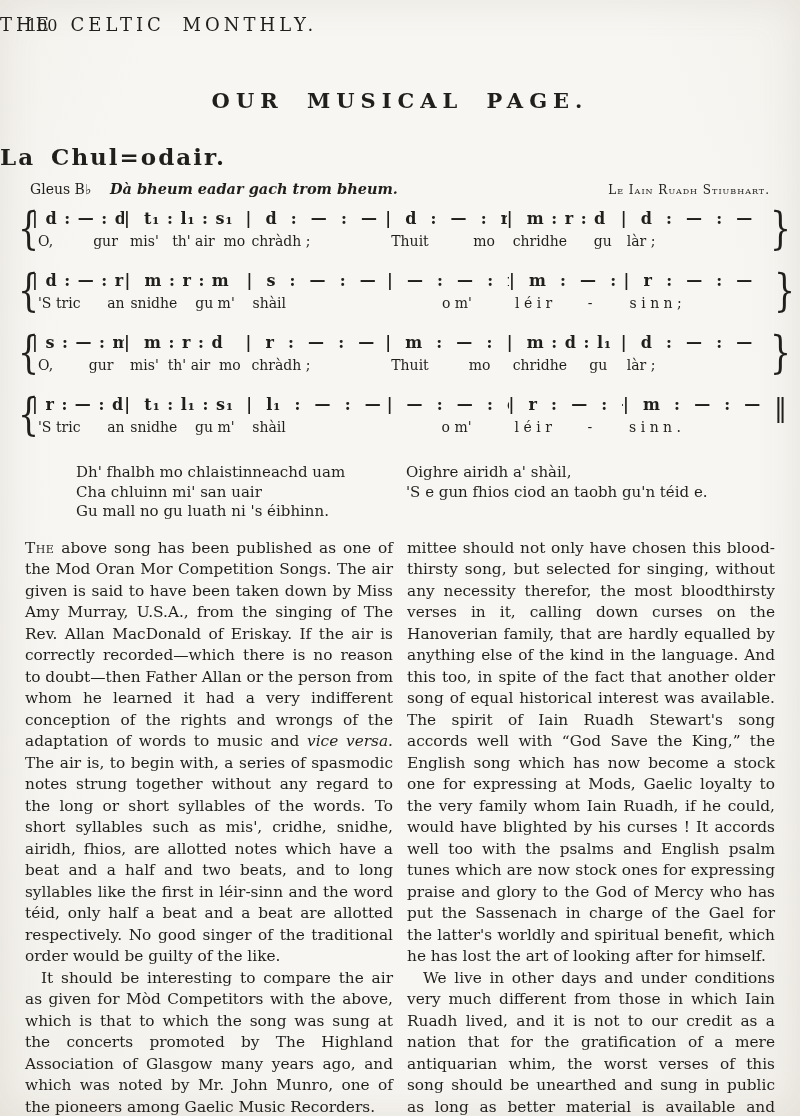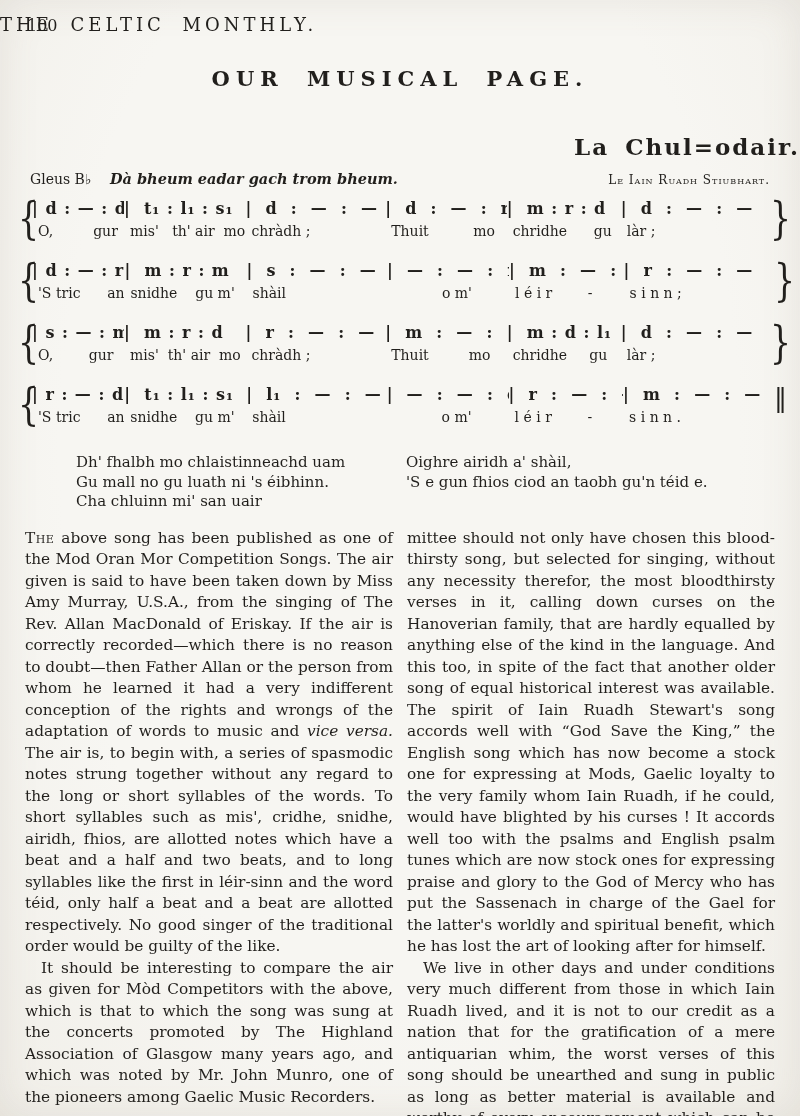--- a/index.html
+++ b/index.html
@@ -12,22 +12,22 @@
   .page{
     position:relative;width:800px;height:1116px;
     background:radial-gradient(ellipse at 50% 40%, #f7f6f2 60%, #f1efe9 100%);
     box-shadow:inset 0 0 40px rgba(120,110,90,.12);
     padding-top:14px;box-sizing:border-box;
   }
   
   .hdr{position:relative;height:24px;}
   .pageno{position:absolute;left:27px;top:2px;font-size:16px;}
   .journal{position:absolute;left:0;right:0;text-align:left;font-size:18px;letter-spacing:4px;word-spacing:8px;}
-  .section-title{margin-top:28px;text-align:center;font-size:21px;font-weight:bold;letter-spacing:6px;word-spacing:10px;}
-  .song-title{margin-top:42px;text-align:right;font-size:23px;font-weight:bold;letter-spacing:2px;word-spacing:6px;}
+  .section-title{margin-top:50px;text-align:center;font-size:21px;font-weight:bold;letter-spacing:6px;word-spacing:10px;}
+  .song-title{margin-top:30px;text-align:left;font-size:23px;font-weight:bold;letter-spacing:2px;word-spacing:6px;}
   
   .inforow{margin:10px 30px 0 30px;display:flex;justify-content:space-between;align-items:baseline;font-size:14px;}
   .key{margin-right:14px;}
   .tempo{font-style:italic;font-weight:bold;font-size:14.5px;}
   .attrib{font-variant:small-caps;letter-spacing:1px;font-size:12px;}
   
   .system{display:flex;align-items:flex-start;margin:10px 16px 0 16px;height:52px;}
   .brace{font-size:44px;line-height:44px;width:16px;flex:0 0 auto;transform:scaleX(.75);font-weight:normal;}
   .brace.close{text-align:right;}
   .dbar{font-size:26px;line-height:30px;width:16px;flex:0 0 auto;text-align:right;}
@@ -190,22 +190,22 @@
           <div class="notes">|  m  :  —  :  —</div>
           <div class="lyric">s i n n .</div>
         </div>
     </div>
     <div class="dbar">‖</div>
   </div>
 
   <div class="verses">
     <div class="verse">
       <div>Dh' fhalbh mo chlaistinneachd uam</div>
+      <div>Cha chluinn mi' san uair</div>
       <div>Gu mall no gu luath ni 's éibhinn.</div>
-      <div>Cha chluinn mi' san uair</div>
     </div>
     <div class="verse right">
       <div>Oighre airidh a' shàil,</div>
       <div>'S e gun fhios ciod an taobh gu'n téid e.</div>
     </div>
   </div>
 
   <div class="article">
     <div class="col">
       <p><span class="lead">The</span>

